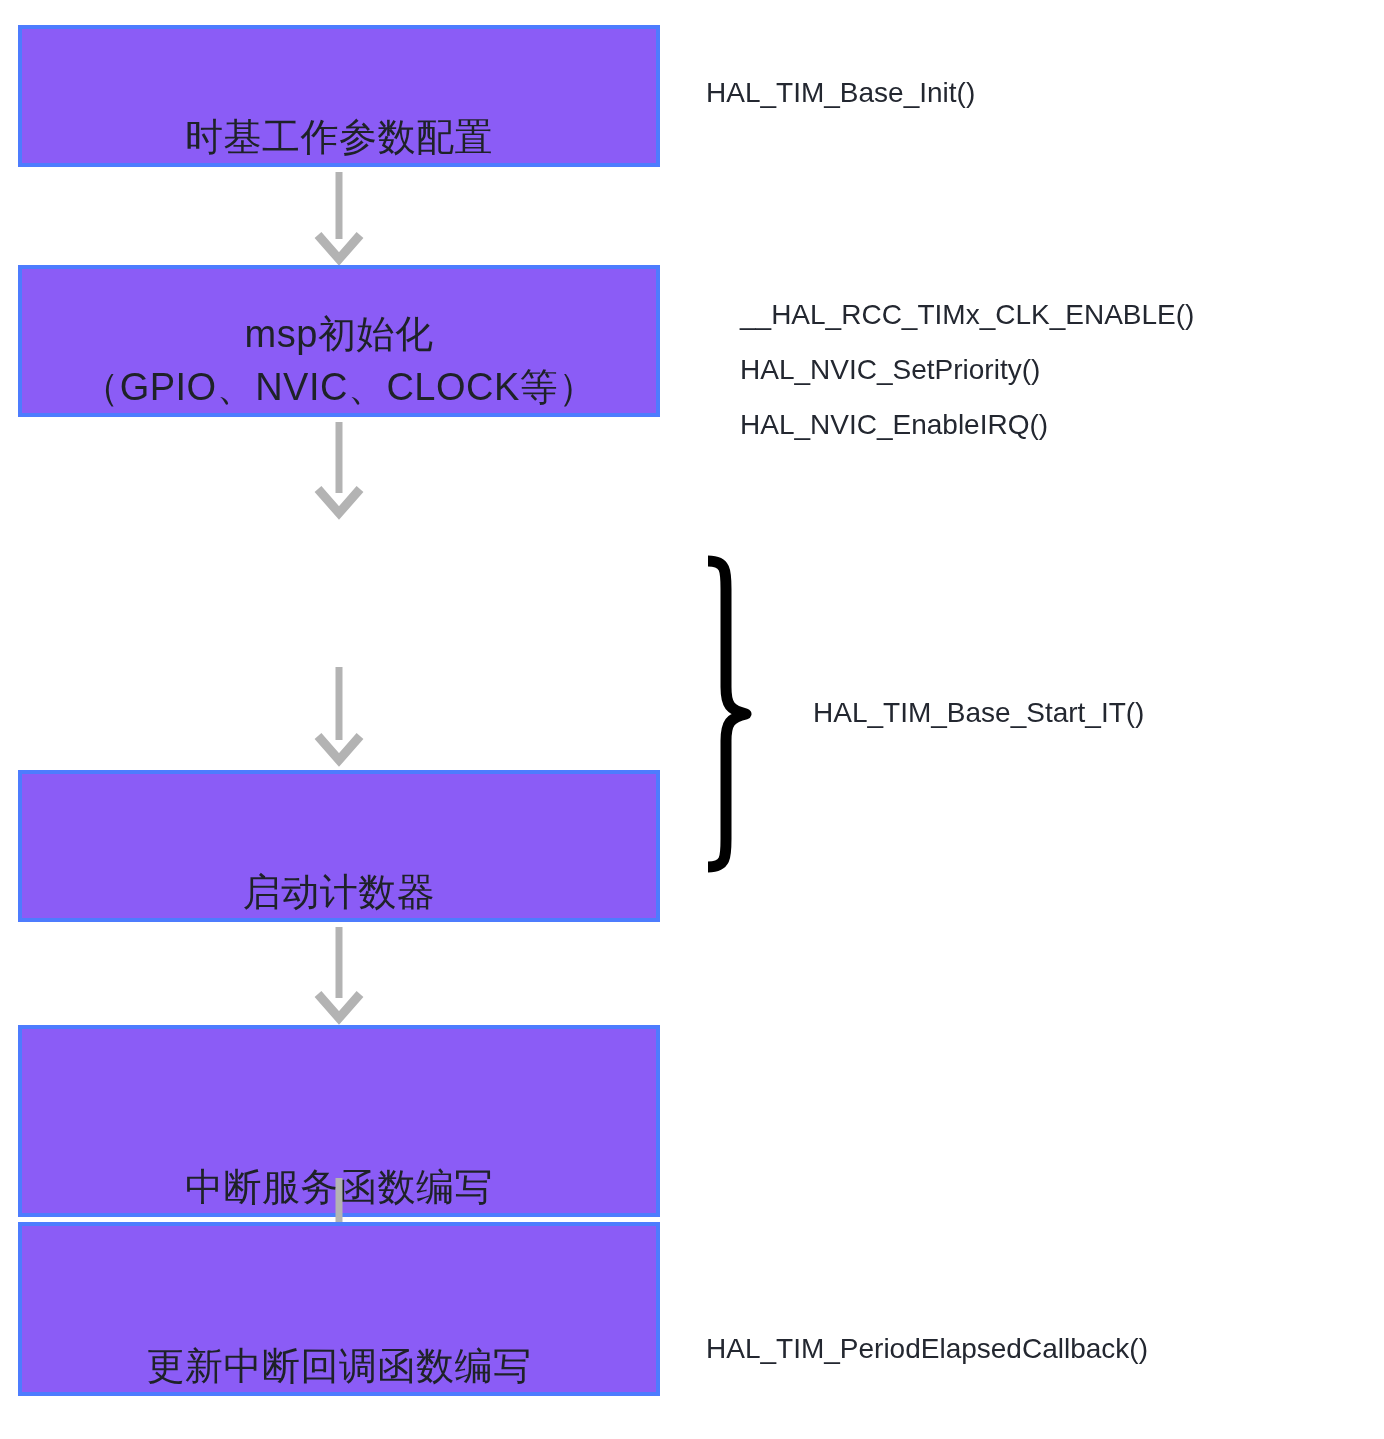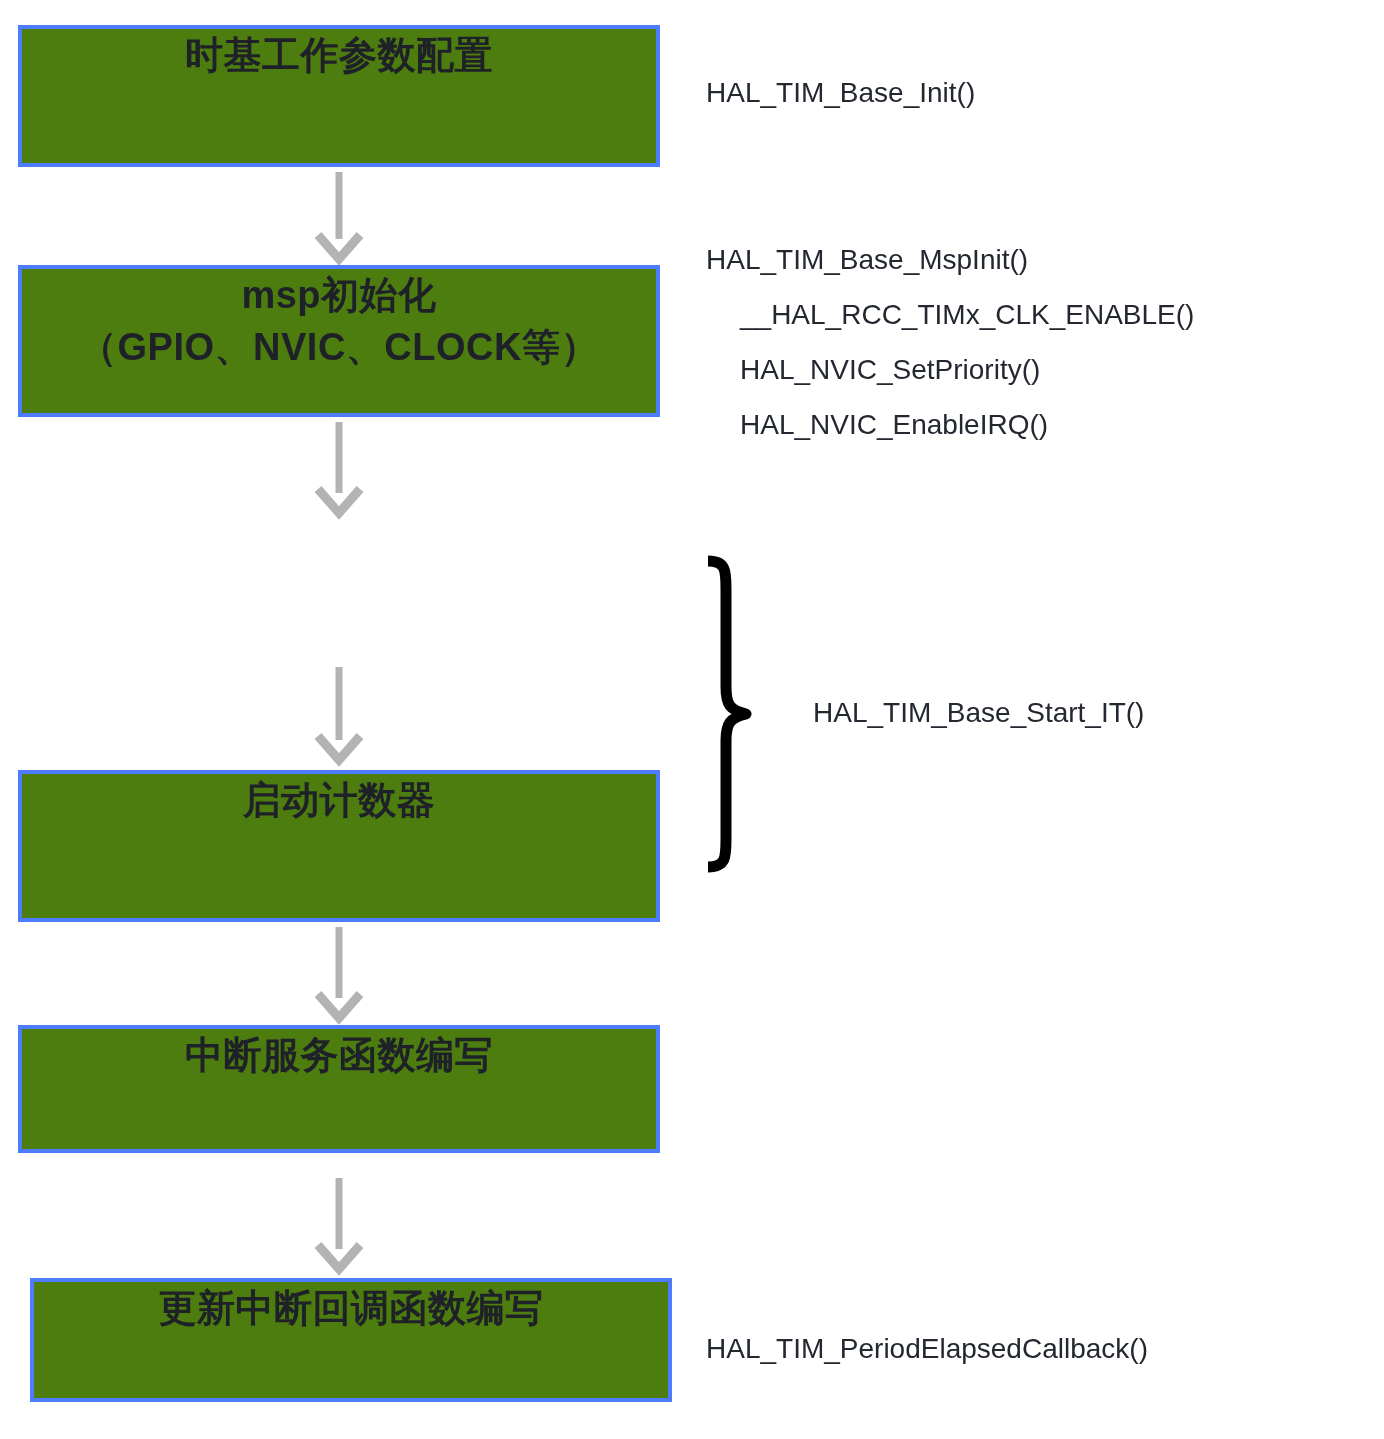--- a/index.html
+++ b/index.html
@@ -19,27 +19,26 @@
     height: 1439px;
     background: #ffffff;
   }
 
   
   .flow-box {
     position: absolute;
     left: 18px;
     width: 642px;
     box-sizing: border-box;
-    background: #4d7c0f;
+    background: #8b5cf6;
     border: 4px solid #4d7cfe;
     display: flex;
-    align-items: flex-start;
+    align-items: flex-end;
     justify-content: center;
     text-align: center;
-    font-weight: bold;
   }
   .flow-box-label {
     font-size: 38px;
     line-height: 1.38;
     color: #1e2228;
     font-family: "Liberation Sans", "DejaVu Sans", sans-serif;
     white-space: pre-line;
     letter-spacing: 0.5px;
   }
 
@@ -110,38 +109,37 @@
     <div class="flow-box-label">启动计数器</div>
   </div>
 
   <div class="connector" style="top:922px;">
     <svg width="1384" height="110" viewBox="0 0 1384 110">
       <line x1="339" y1="5" x2="339" y2="76" stroke="#b3b3b3" stroke-width="7" stroke-linecap="butt"></line>
       <path d="M 318 72 L 339 96 L 360 72" fill="none" stroke="#b3b3b3" stroke-width="9" stroke-linecap="butt" stroke-linejoin="miter"></path>
     </svg>
   </div>
 
-  <div class="flow-box" style="top:1025px; height:128px;">
+  <div class="flow-box" style="top:1025px; height:192px;">
     <div class="flow-box-label">中断服务函数编写</div>
   </div>
 
   <div class="connector" style="top:1173px;">
     <svg width="1384" height="110" viewBox="0 0 1384 110">
       <line x1="339" y1="5" x2="339" y2="76" stroke="#b3b3b3" stroke-width="7" stroke-linecap="butt"></line>
       <path d="M 318 72 L 339 96 L 360 72" fill="none" stroke="#b3b3b3" stroke-width="9" stroke-linecap="butt" stroke-linejoin="miter"></path>
     </svg>
   </div>
 
-  <div class="flow-box" style="top:1278px; height:124px;margin-left:12px;">
+  <div class="flow-box" style="top:1222px; height:174px;">
     <div class="flow-box-label">更新中断回调函数编写</div>
   </div>
 
   <div class="fn-label" style="left:706px; top:74px;">HAL_TIM_Base_Init()</div>
 
-  <div class="fn-label" style="left:706px; top:241px;">HAL_TIM_Base_MspInit()</div>
   <div class="fn-label" style="left:740px; top:351px;">HAL_NVIC_SetPriority()</div>
   <div class="fn-label" style="left:740px; top:296px;">__HAL_RCC_TIMx_CLK_ENABLE()</div>
   <div class="fn-label" style="left:740px; top:406px;">HAL_NVIC_EnableIRQ()</div>
 
   <div class="brace-wrap" style="left:700px; top:555px;">
     <svg width="60" height="318" viewBox="0 0 60 318">
       <path d="M 8 6
                C 26 6, 26 16, 26 34
                L 26 132
                C 26 150, 30 155, 46 159

